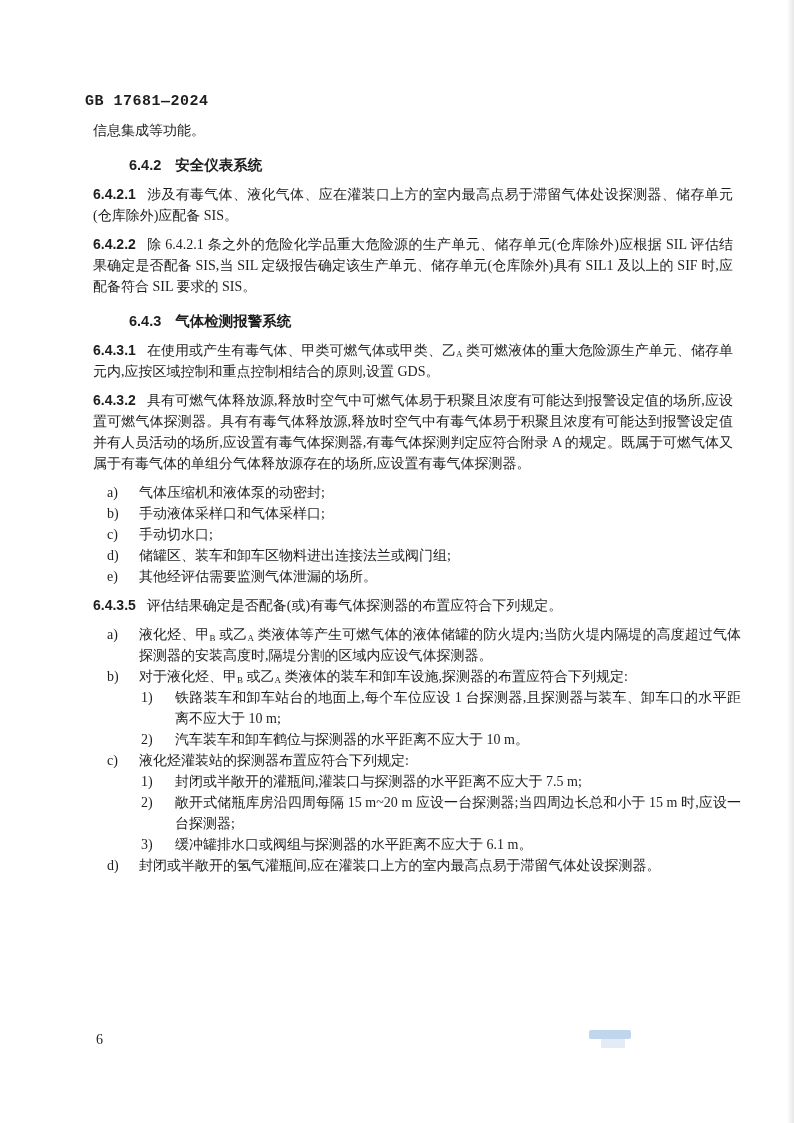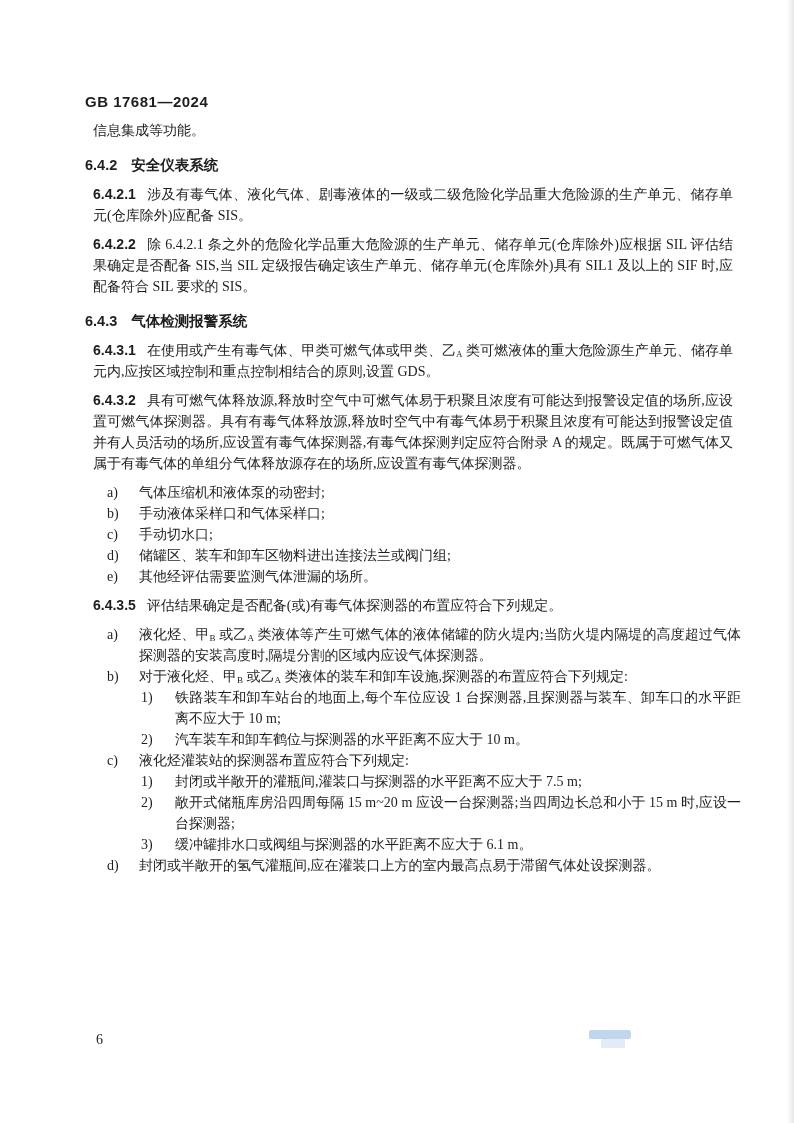--- a/index.html
+++ b/index.html
@@ -26,41 +26,41 @@
 
   .content {
     position: absolute;
     left: 85px;
     top: 92px;
     width: 656px;
   }
 
   .std-code {
     margin: 0;
-    font-family: Liberation Sans, sans-serif;
+    font-family: Liberation Mono, monospace;
     font-weight: 700;
     font-size: 15px;
     line-height: 20px;
     letter-spacing: 0.5px;
     text-align: left;
   }
 
   p.body { margin: 8px; font-size: 14px; line-height: 21px; text-align: justify; }
 
   .intro { margin-top: 16px; }
 
   .sec-heading {
     margin: 14px 0 8px 0;
     font-family: "Liberation Sans", "DejaVu Sans", sans-serif;
     font-weight: 700;
     font-size: 14.5px;
     line-height: 21px;
     text-align: left;
   }
-  .sec-heading .num { margin-right: 14px; }
+  .sec-heading .num { margin-right: 14px; margin-left: 44px; }
 
   .clause .num {
     font-family: "Liberation Sans", "DejaVu Sans", sans-serif;
     font-weight: 700;
     margin-right: 11px;
     white-space: nowrap;
   }
 
   .li { display: flex; margin: 0; font-size: 14px; line-height: 21px; }
   .li .marker { flex: 0 0 auto; }
@@ -111,21 +111,21 @@
 
     <p class="std-code">GB 17681—2024</p>
 
     <p class="body intro">信息集成等功能。</p>
 
     <p class="sec-heading">
       <span class="num">6.4.2</span><span>安全仪表系统</span>
     </p>
 
     <p class="body clause">
-      <span class="num">6.4.2.1</span><span>涉及有毒气体、液化气体、剧毒液体的一级或二级危险化学品重大危险源的生产单元、储存单元(仓库除外)应配备 SIS。</span>
+      <span class="num">6.4.2.1</span><span>涉及有毒气体、液化气体、应在灌装口上方的室内最高点易于滞留气体处设探测器、储存单元(仓库除外)应配备 SIS。</span>
     </p>
 
     <p class="body clause">
       <span class="num">6.4.2.2</span><span>除 6.4.2.1 条之外的危险化学品重大危险源的生产单元、储存单元(仓库除外)应根据 SIL 评估结果确定是否配备 SIS,当 SIL 定级报告确定该生产单元、储存单元(仓库除外)具有 SIL1 及以上的 SIF 时,应配备符合 SIL 要求的 SIS。</span>
     </p>
 
 
 
     <p class="sec-heading">
       <span class="num">6.4.3</span><span>气体检测报警系统</span>

